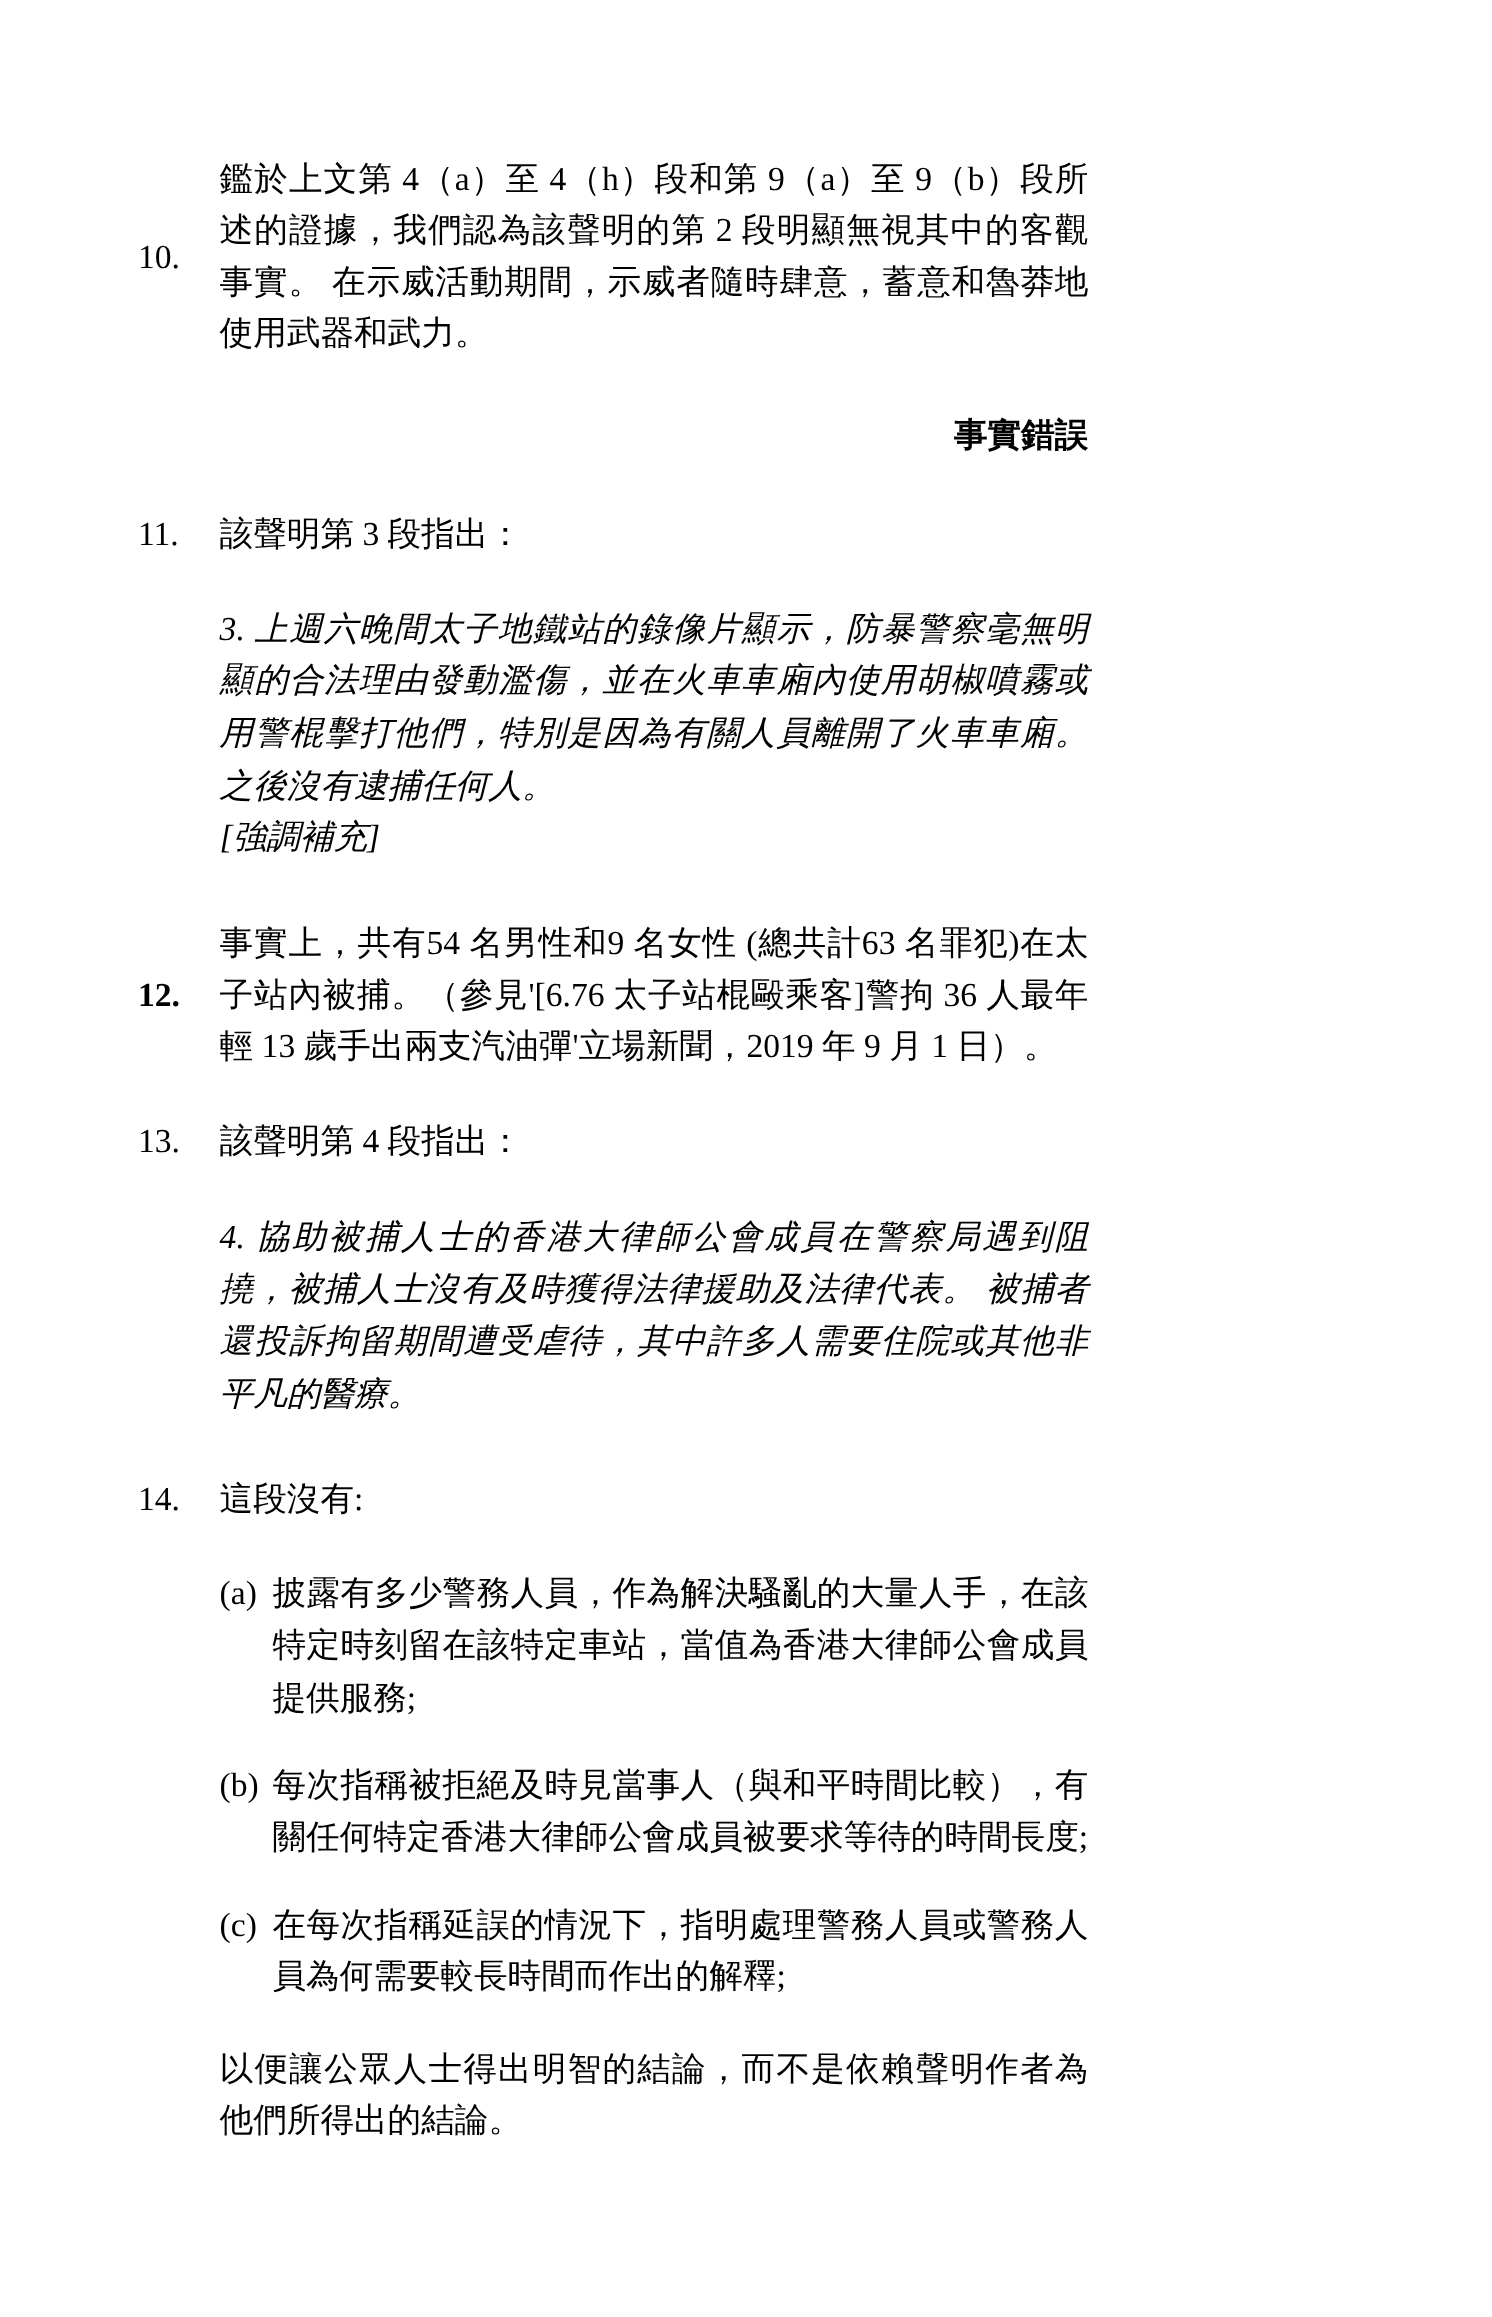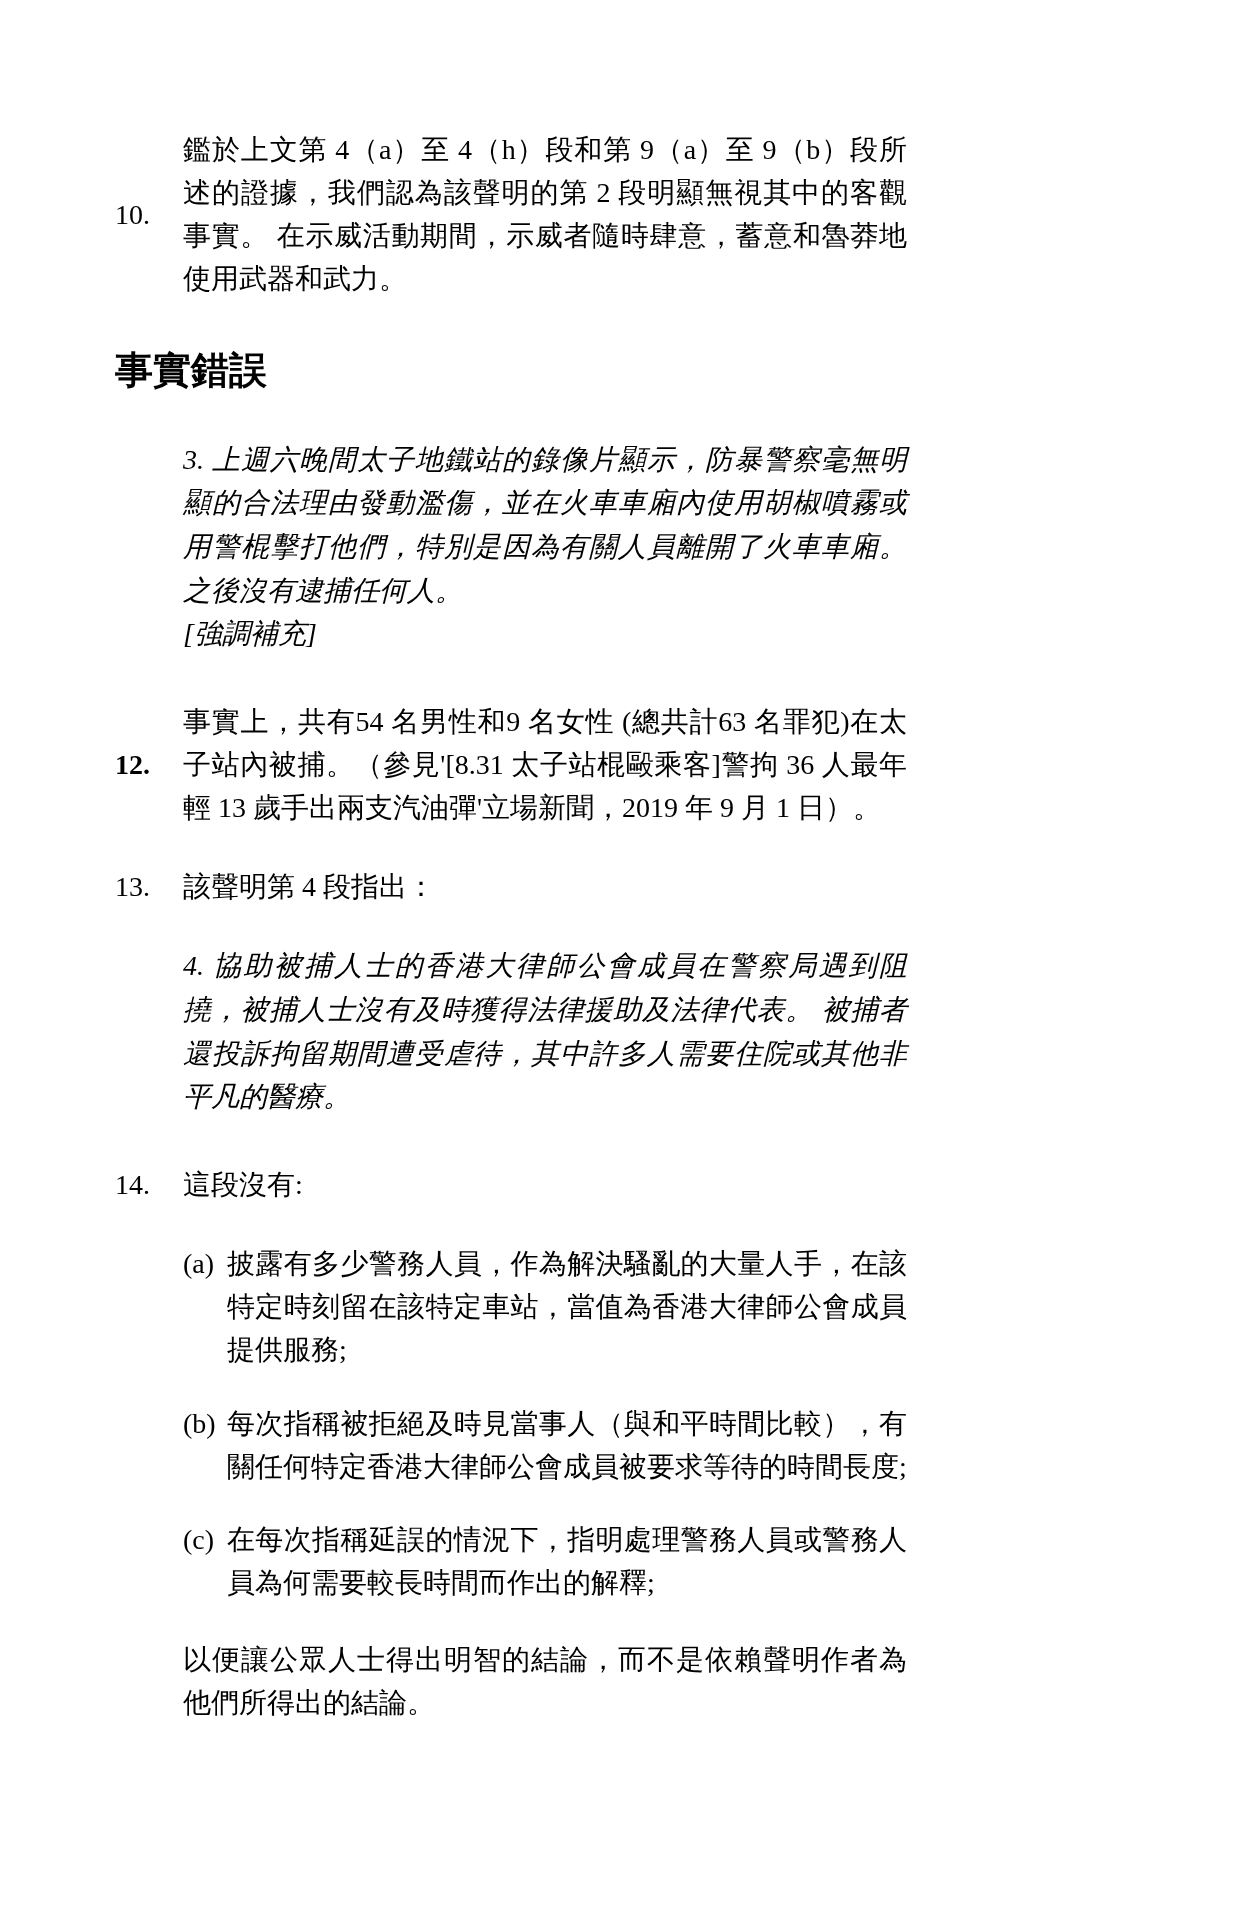--- a/index.html
+++ b/index.html
@@ -31,24 +31,25 @@
   }
   .num-col {
     flex: 0 0 68px;
   }
   .num-col.bold { font-weight: bold; }
   .body-col {
     flex: 1 1 auto;
     text-align: justify;
   }
   .section-heading {
-    font-size: 38px;
+    font-size: 28px;
     font-weight: bold;
     line-height: 1.4;
     margin: 44px 0 40px 0;
+    text-align: right;
   }
   .quote-block {
     margin: 0 0 44px 68px;
     font-size: 28px;
     font-style: italic;
     line-height: 1.56;
     text-align: justify;
   }
   .quote-line { }
   .sub-item {
@@ -85,29 +86,33 @@
 <div class="page">
   <div class="content">
 
     <div class="num-para">
       <div class="num-col">10.</div>
       <div class="body-col">鑑於上文第 4（a）至 4（h）段和第 9（a）至 9（b）段所述的證據，我們認為該聲明的第 2 段明顯無視其中的客觀事實。 在示威活動期間，示威者隨時肆意，蓄意和魯莽地使用武器和武力。</div>
     </div>
 
     <div class="section-heading">事實錯誤</div>
 
+    <div class="num-para">
+      <div class="num-col">11.</div>
+      <div class="body-col">該聲明第 3 段指出：</div>
+    </div>
 
     <div class="quote-block">
       <div class="quote-line">3. 上週六晚間太子地鐵站的錄像片顯示，防暴警察毫無明顯的合法理由發動濫傷，並在火車車廂內使用胡椒噴霧或用警棍擊打他們，特別是因為有關人員離開了火車車廂。 之後沒有逮捕任何人。</div>
       <div class="quote-line">[強調補充]</div>
     </div>
 
     <div class="num-para">
       <div class="num-col bold">12.</div>
-      <div class="body-col">事實上，共有54 名男性和9 名女性 (總共計63 名罪犯)在太子站內被捕。（參見'[8.31 太子站棍毆乘客]警拘 36 人最年輕 13 歲手出兩支汽油彈'立場新聞，2019 年 9 月 1 日）。</div>
+      <div class="body-col">事實上，共有54 名男性和9 名女性 (總共計63 名罪犯)在太子站內被捕。（參見'[6.76 太子站棍毆乘客]警拘 36 人最年輕 13 歲手出兩支汽油彈'立場新聞，2019 年 9 月 1 日）。</div>
     </div>
 
 
     <div class="num-para">
       <div class="num-col">13.</div>
       <div class="body-col">該聲明第 4 段指出：</div>
     </div>
 
     <div class="quote-block">
       <div class="quote-line">4. 協助被捕人士的香港大律師公會成員在警察局遇到阻撓，被捕人士沒有及時獲得法律援助及法律代表。 被捕者還投訴拘留期間遭受虐待，其中許多人需要住院或其他非平凡的醫療。</div>

